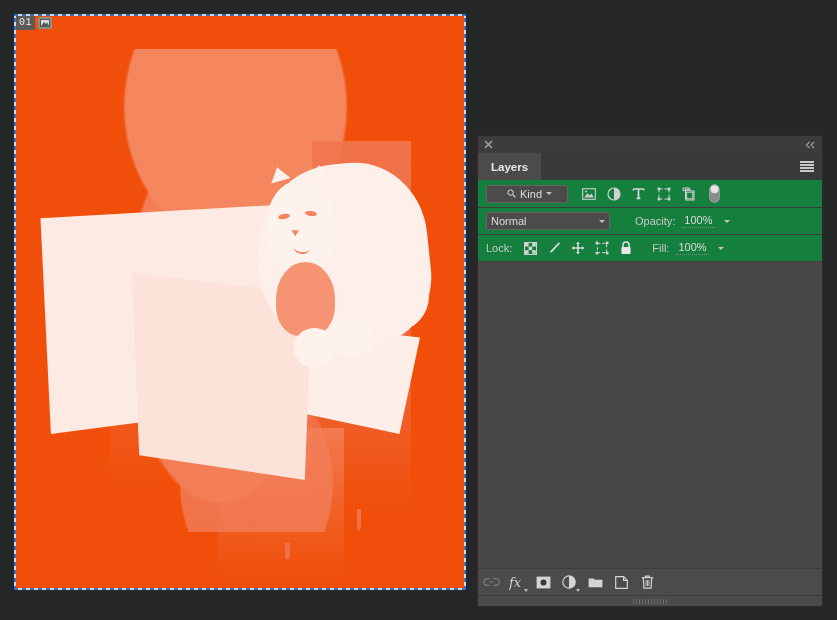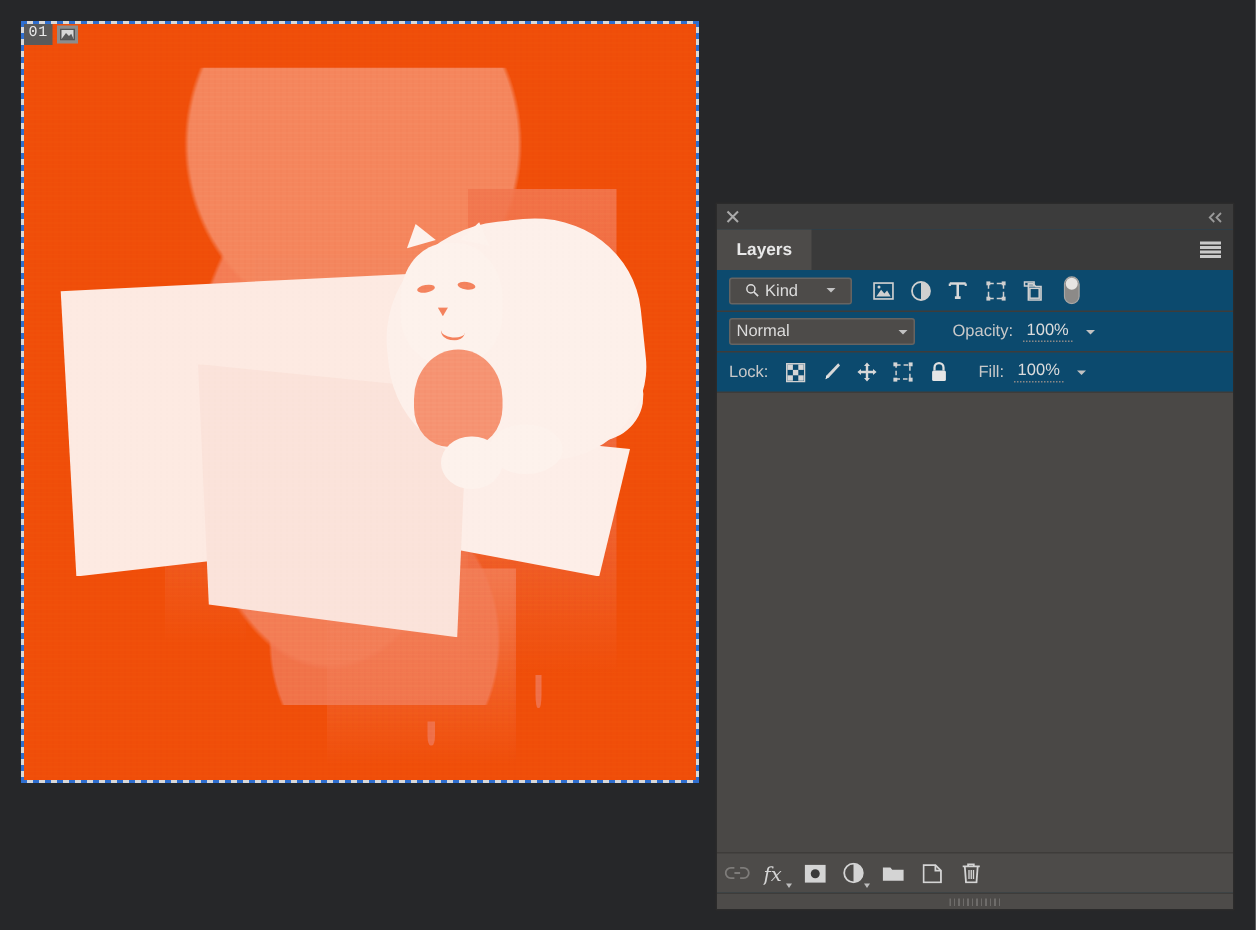--- a/index.html
+++ b/index.html
@@ -6,21 +6,21 @@
   body{
     width:837px;height:620px;overflow:hidden;
     background:#262729;
     font-family:"Liberation Sans", sans-serif;
     -webkit-font-smoothing:antialiased;
   }
   #app{position:relative;width:837px;height:620px;}
 
   
   #doc-window{
-    position:absolute;left:14px;top:14px;width:452px;height:508px;
+    position:absolute;left:14px;top:14px;width:452px;height:576px;
     box-sizing:border-box;
   }
   #doc-marching{
     position:absolute;inset:0;
     background-image:
       repeating-linear-gradient(90deg,#2f6fd0 0 4px,#d9d9d9 4px 8px),
       repeating-linear-gradient(90deg,#2f6fd0 0 4px,#d9d9d9 4px 8px),
       repeating-linear-gradient(0deg,#2f6fd0 0 4px,#d9d9d9 4px 8px),
       repeating-linear-gradient(0deg,#2f6fd0 0 4px,#d9d9d9 4px 8px);
     background-size:100% 2px,100% 2px,2px 100%,2px 100%;
@@ -129,21 +129,21 @@
     padding:1px 3px;font-family:"Liberation Mono", monospace;letter-spacing:.5px;
   }
   #doc-thumb-badge{
     width:14px;height:12px;background:#8d8d8d;display:flex;align-items:center;justify-content:center;
   }
   #doc-thumb-badge svg{display:block;}
 
   
   #layers-panel{
     position:absolute;left:478px;top:136px;width:344px;height:470px;
-    background:#0c4a6e;
+    background:#15803d;
     box-shadow:0 0 0 1px #2b2b2b;
     display:flex;flex-direction:column;
     font-size:11.5px;color:#d4d4d4;
   }
   #panel-titlebar{
     height:17px;background:#3c3c3c;position:relative;flex:0 0 auto;
   }
   #panel-close{
     position:absolute;left:5px;top:3px;width:11px;height:11px;
     display:flex;align-items:center;justify-content:center;cursor:pointer;
@@ -169,21 +169,21 @@
   #panel-menu i{display:block;height:1.5px;background:#c9c9c9;}
 
   .panel-row{
     display:flex;align-items:center;height:26px;padding:0 8px;
     border-bottom:1px solid #3e3c3a;flex:0 0 auto;
   }
   
   #filter-row{height:27px;gap:0;}
   #kind-select{
     width:82px;height:18px;background:#4d4b49;border:1px solid #666462;border-radius:2px;
-    display:flex;align-items:center;padding:0 10px;gap:4px;cursor:pointer;box-sizing:border-box;
+    display:flex;align-items:center;padding:0 20px;gap:4px;cursor:pointer;box-sizing:border-box;
   }
   #kind-select .kl{flex:1;font-size:11px;color:#dcdcdc;}
   .filter-icons{display:flex;align-items:center;gap:0;margin-left:8px;}
   .filter-icon{
     width:25px;height:20px;display:flex;align-items:center;justify-content:center;cursor:pointer;
   }
   #filter-toggle{
     margin-left:8px;width:11px;height:20px;display:flex;align-items:center;justify-content:center;cursor:pointer;
   }
 

